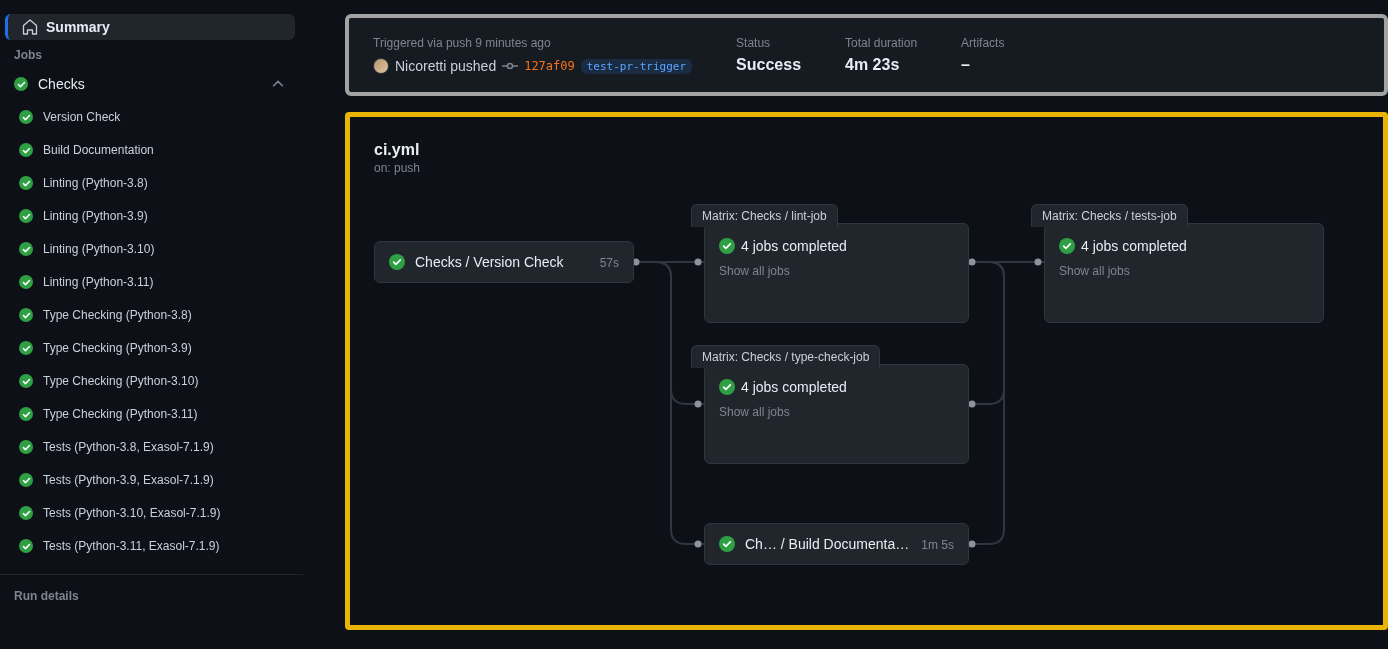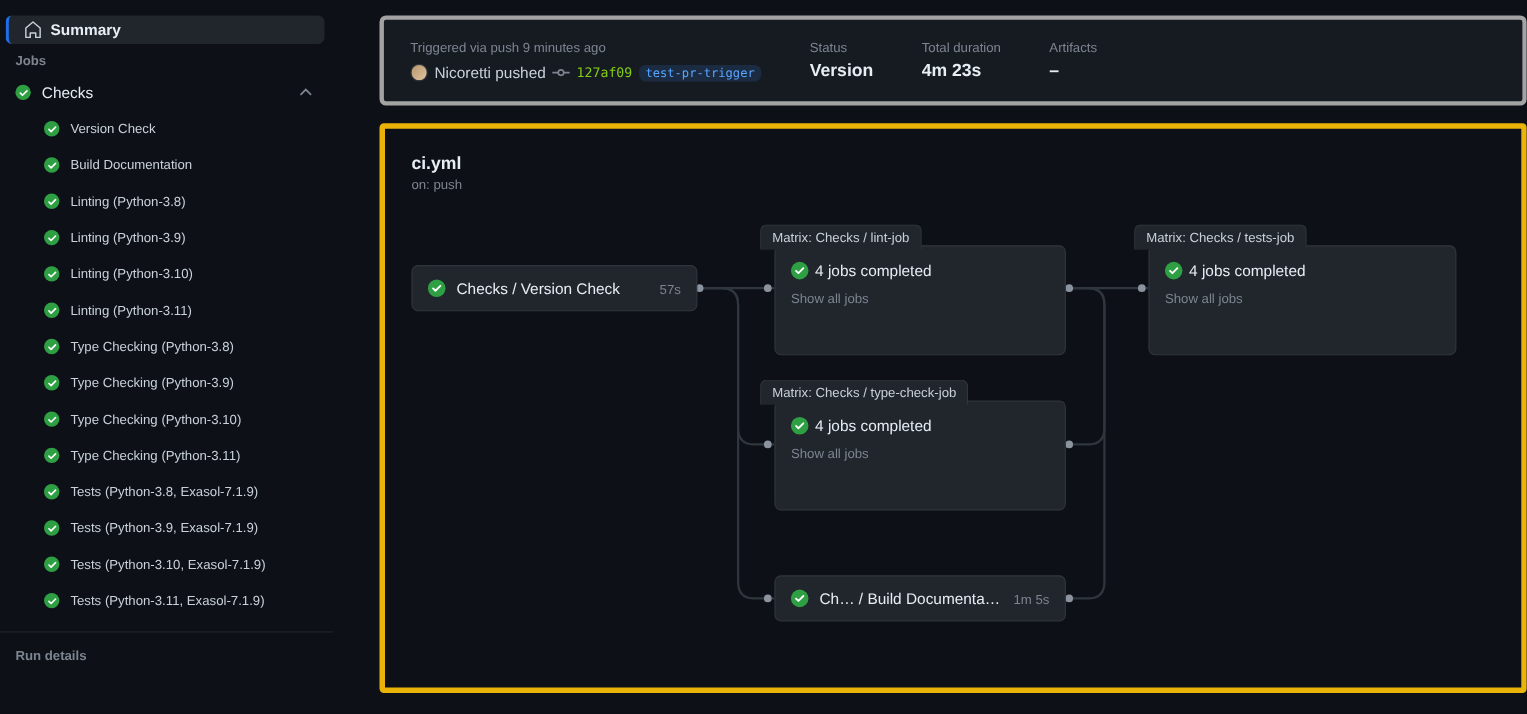--- a/index.html
+++ b/index.html
@@ -44,21 +44,21 @@
   align-items: center;
   padding: 6px 14px;
   gap: 10px;
 }
 .job-group-label { flex: 1; font-size: 14px; color: #e6edf3; }
 .chevron { color: #7d8590; margin-right: 4px; }
 .job-sub {
   display: flex;
   align-items: center;
   gap: 10px;
-  padding: 4px 8px 4px 40px;
+  padding: 4px 8px 4px 19px;
   font-size: 12px;
   color: #c9d1d9;
   margin-top: 5px;
   margin-bottom: 5px;
   line-height: 20px;
 }
 .check-circle {
   width: 14px;
   height: 14px;
   border-radius: 50%;
@@ -92,21 +92,21 @@
 }
 .header-left .small { font-size: 12px; color: #7d8590; }
 .header-left .row { display: flex; align-items: center; gap: 6px; margin-top: 8px; }
 .avatar {
   width: 16px; height: 16px; border-radius: 50%;
   background: linear-gradient(135deg,#b5946a,#e0c6a3);
   border: 1px solid #30363d;
 }
 .pushed { font-size: 14px; color: #c9d1d9; }
 .commit-icon { color: #7d8590; }
-.sha { font-family: ui-monospace, monospace; font-size: 12px; color: #84cc16; }
+.sha { font-family: ui-monospace, monospace; font-size: 12px; color: #f97316; }
 .branch-tag {
   font-family: ui-monospace, monospace;
   font-size: 11px;
   background: rgba(56,139,253,0.15);
   color: #58a6ff;
   padding: 1px 6px;
   border-radius: 6px;
 }
 .stat .label { font-size: 12px; color: #7d8590; }
 .stat .value { font-size: 16px; color: #e6edf3; font-weight: 600; margin-top: 6px; }
@@ -325,21 +325,21 @@
             <circle cx="8" cy="8" r="2.5" fill="none" stroke="currentColor" stroke-width="1.5"></circle>
             <line x1="0" y1="8" x2="5.5" y2="8" stroke="currentColor" stroke-width="1.5"></line>
             <line x1="10.5" y1="8" x2="16" y2="8" stroke="currentColor" stroke-width="1.5"></line>
           </svg>
         <span class="sha">127af09</span>
         <span class="branch-tag">test-pr-trigger</span>
       </div>
     </div>
     <div class="stat">
       <div class="label">Status</div>
-      <div class="value green">Version</div>
+      <div class="value green">Success</div>
     </div>
     <div class="stat">
       <div class="label">Total duration</div>
       <div class="value">4m 23s</div>
     </div>
     <div class="stat">
       <div class="label">Artifacts</div>
       <div class="value">–</div>
     </div>
   </div>

